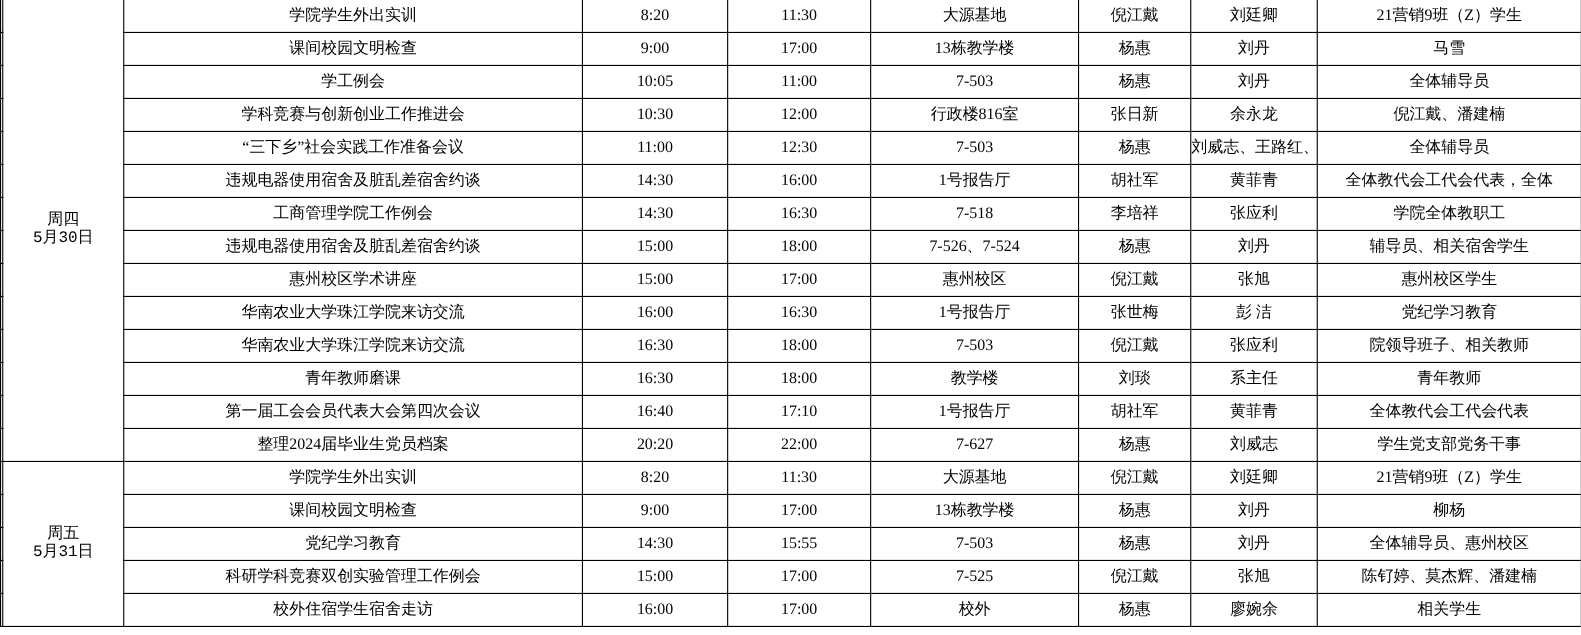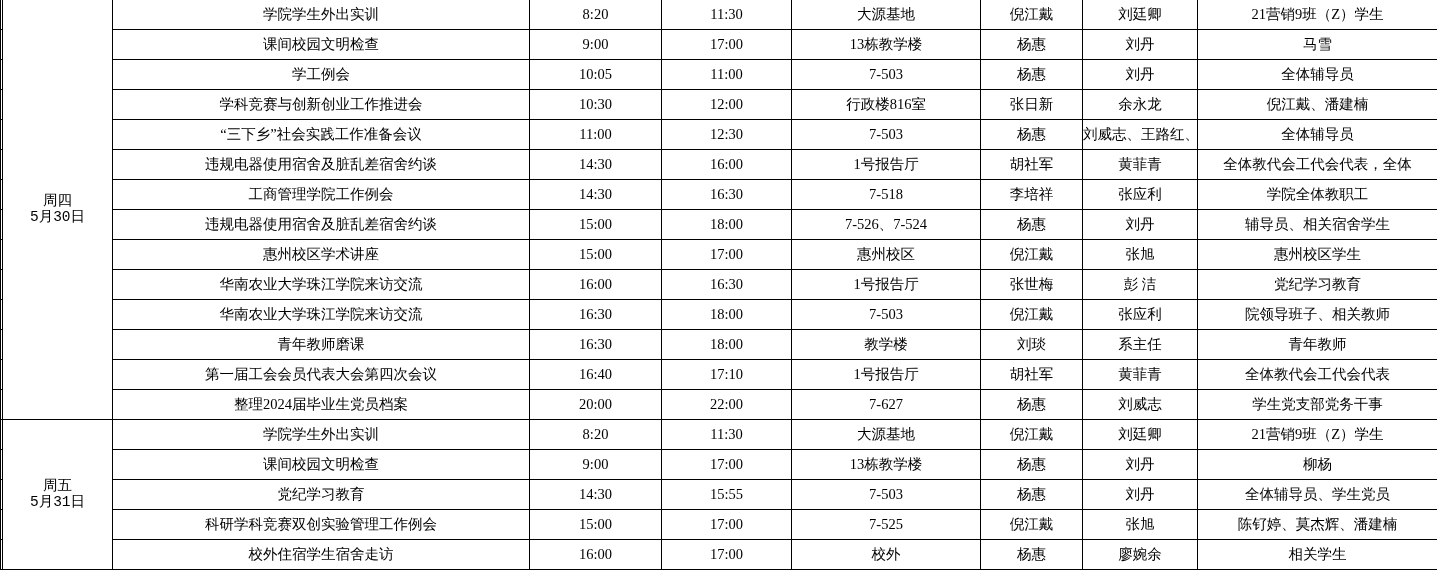--- a/index.html
+++ b/index.html
@@ -204,21 +204,21 @@
         <td>16:40</td>
         <td>17:10</td>
         <td>1号报告厅</td>
         <td>胡社军</td>
         <td>黄菲青</td>
         <td>全体教代会工代会代表</td>
       </tr>
       <tr>
         <td class="edge"></td>
         <td>整理2024届毕业生党员档案</td>
-        <td>20:00</td>
+        <td>20:20</td>
         <td>22:00</td>
         <td>7-627</td>
         <td>杨惠</td>
         <td>刘威志</td>
         <td>学生党支部党务干事</td>
       </tr>
 
       <tr>
         <td class="edge"></td>
         <td class="day-cell" rowspan="5">
@@ -244,21 +244,21 @@
         <td>柳杨</td>
       </tr>
       <tr>
         <td class="edge"></td>
         <td>党纪学习教育</td>
         <td>14:30</td>
         <td>15:55</td>
         <td>7-503</td>
         <td>杨惠</td>
         <td>刘丹</td>
-        <td>全体辅导员、学生党员</td>
+        <td>全体辅导员、惠州校区</td>
       </tr>
       <tr>
         <td class="edge"></td>
         <td>科研学科竞赛双创实验管理工作例会</td>
         <td>15:00</td>
         <td>17:00</td>
         <td>7-525</td>
         <td>倪江戴</td>
         <td>张旭</td>
         <td>陈钌婷、莫杰辉、潘建楠</td>

